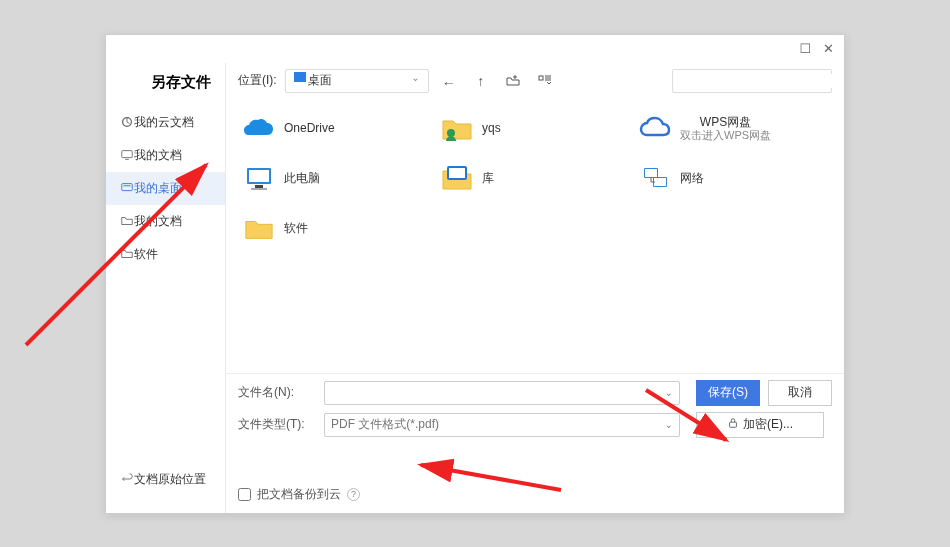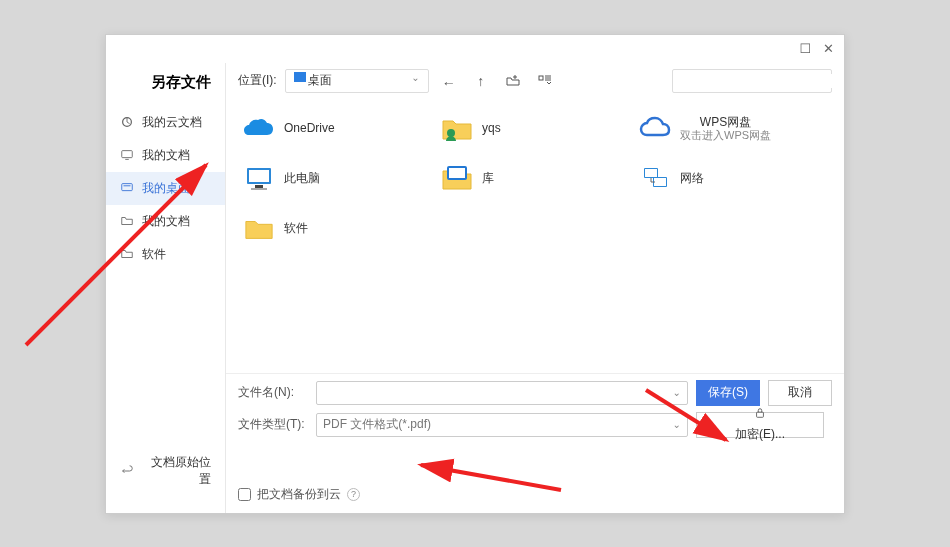--- a/index.html
+++ b/index.html
@@ -54,21 +54,20 @@
       text-align: right;
     }
     .dialog-title {
       font-size: 15px;
       font-weight: bold;
       padding: 6px 14px 14px 14px;
     }
     .side-item {
       display: flex;
       align-items: center;
-      gap: 8px;
       padding: 8px 14px;
       font-size: 12px;
       color: #333;
       cursor: pointer;
     }
     .side-item.active {
       background: #eaf1fb;
       color: #3670d6;
     }
     .side-icon {
@@ -167,21 +166,21 @@
       align-items: center;
       justify-content: center;
     }
     .fi-text .name { color: #333; line-height: 1.2; text-align: center; }
     .fi-text .sub { color: #888; font-size: 11px; line-height: 1.2; }
     .bottom {
       padding: 6px 12px 10px 12px;
       border-top: 1px solid #eee;
       display: grid;
       grid-template-columns: 70px 1fr auto;
-      gap: 6px 8px;
+      gap: 6px 16px;
       align-items: center;
     }
     .lbl { font-size: 12px; color: #555; }
     .combo {
       display: flex;
       align-items: center;
       border: 1px solid #ccc;
       border-radius: 2px;
       height: 24px;
       padding: 0 6px;
@@ -208,21 +207,20 @@
     .btn.primary {
       background: #3f77e3;
       border-color: #3f77e3;
       color: #fff;
     }
     .btn.encrypt {
        grid-column: 3;
        width: 128px;
        justify-content: center;
        gap: 4px;
-       flex-direction: column;
     }
     .backup-row {
       grid-column: 1 / -1;
       display: flex;
       align-items: center;
       gap: 6px;
       font-size: 12px;
       color: #555;
       padding-top: 2px;
       margin-top: 40px;

